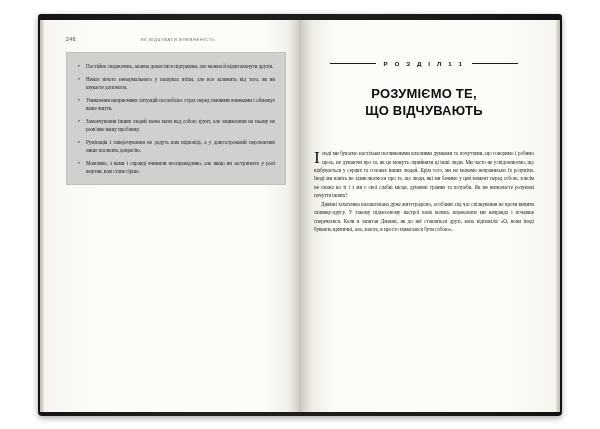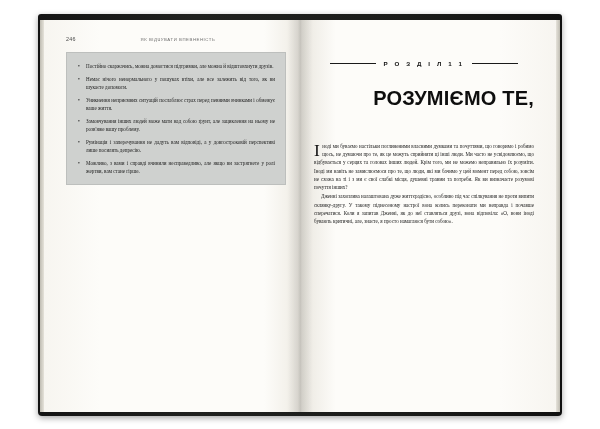--- a/index.html
+++ b/index.html
@@ -143,24 +143,24 @@
   .chapter-label {
     font-size: 6.2px;
     letter-spacing: 2.6px;
     color: #111111;
     font-family: "Liberation Sans", sans-serif;
     font-weight: 700;
     white-space: nowrap;
   }
 
   .chapter-title {
-    text-align: right;
+    text-align: center;
     font-family: "Liberation Sans", sans-serif;
     font-weight: 700;
-    font-size: 20px;
+    font-size: 13px;
     line-height: 1.28;
     letter-spacing: 0.2px;
     color: #0e0e0e;
     margin: 0 0 30px 0;
   }
   .chapter-title span { display: block; }
 
   .body-text {
     font-size: 5.05px;
     line-height: 1.66;
@@ -230,20 +230,21 @@
     <div class="page page-right">
 
       <div class="chapter-rule">
         <div class="line"></div>
         <div class="chapter-label">Р О З Д І Л   1 1</div>
         <div class="line"></div>
       </div>
 
       <h1 class="chapter-title">
         <span>РОЗУМІЄМО ТЕ,</span>
+        <span>ЩО ВІДЧУВАЮТЬ</span>
       </h1>
 
       <div class="body-text">
         <p class="first"><span class="dropcap">І</span><span>ноді ми буваємо настільки поглиненими власними думками та почуттями, що говоримо і робимо щось, не думаючи про те, як це можуть сприйняти ці інші люди. Ми часто не усвідомлюємо, що відбувається у серцях та головах інших людей. Крім того, ми не можемо неправильно їх розуміти. Іноді ми навіть не замислюємося про те, що люди, які ми бачимо у цей момент перед собою, зовсім не схожа на ті і з ми є свої слабкі місця, душевні травми та потреби. Як ви визначаєте розумові почуття інших?</span></p>
         <p>Дженні захоплива налаштована дуже життєрадісно, особливо під час спілкування не проти випити склянку-другу. У такому піднесеному настрої вона колись переконати ми неправда і почавше сперечатися. Коли я запитав Дженні, як до неї ставляться друзі, вона відповіла: «О, вони іноді бувають критичні, але, знаєте, я просто намагаюся бути собою».</p>
       </div>
     </div>
 
     <div class="gutter-shadow"></div>
   </div>

